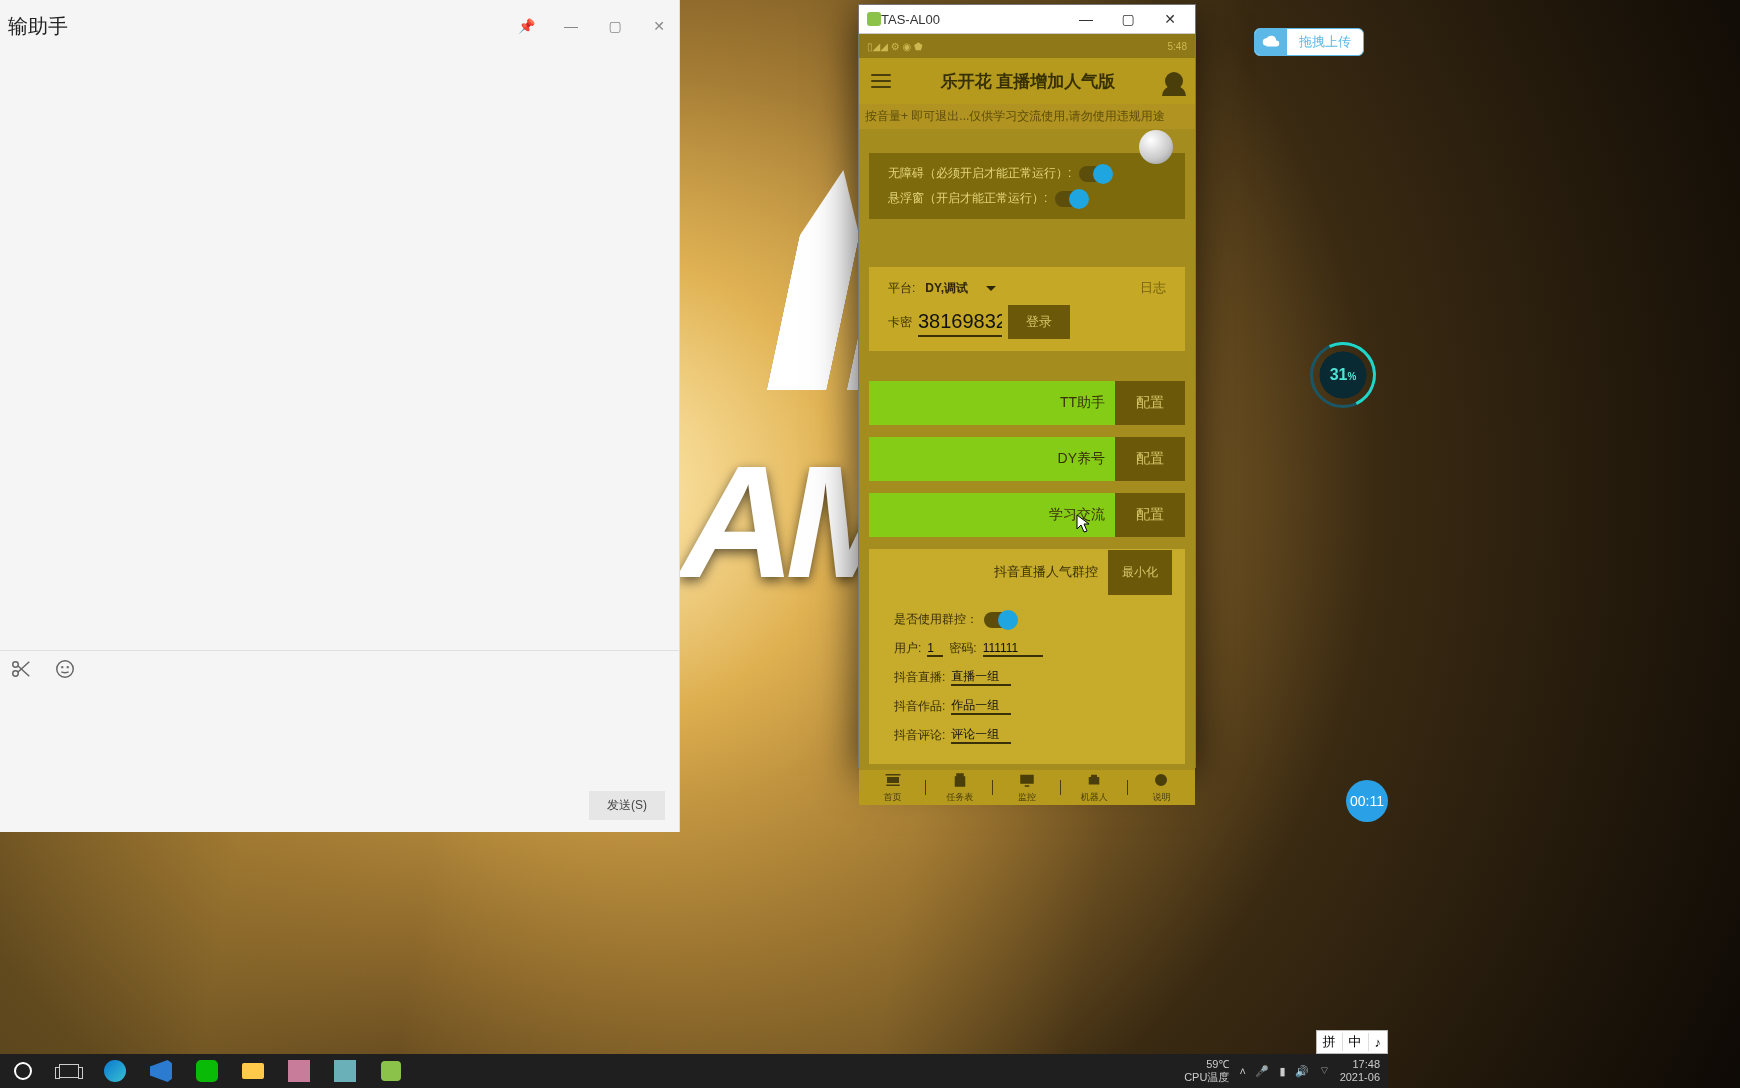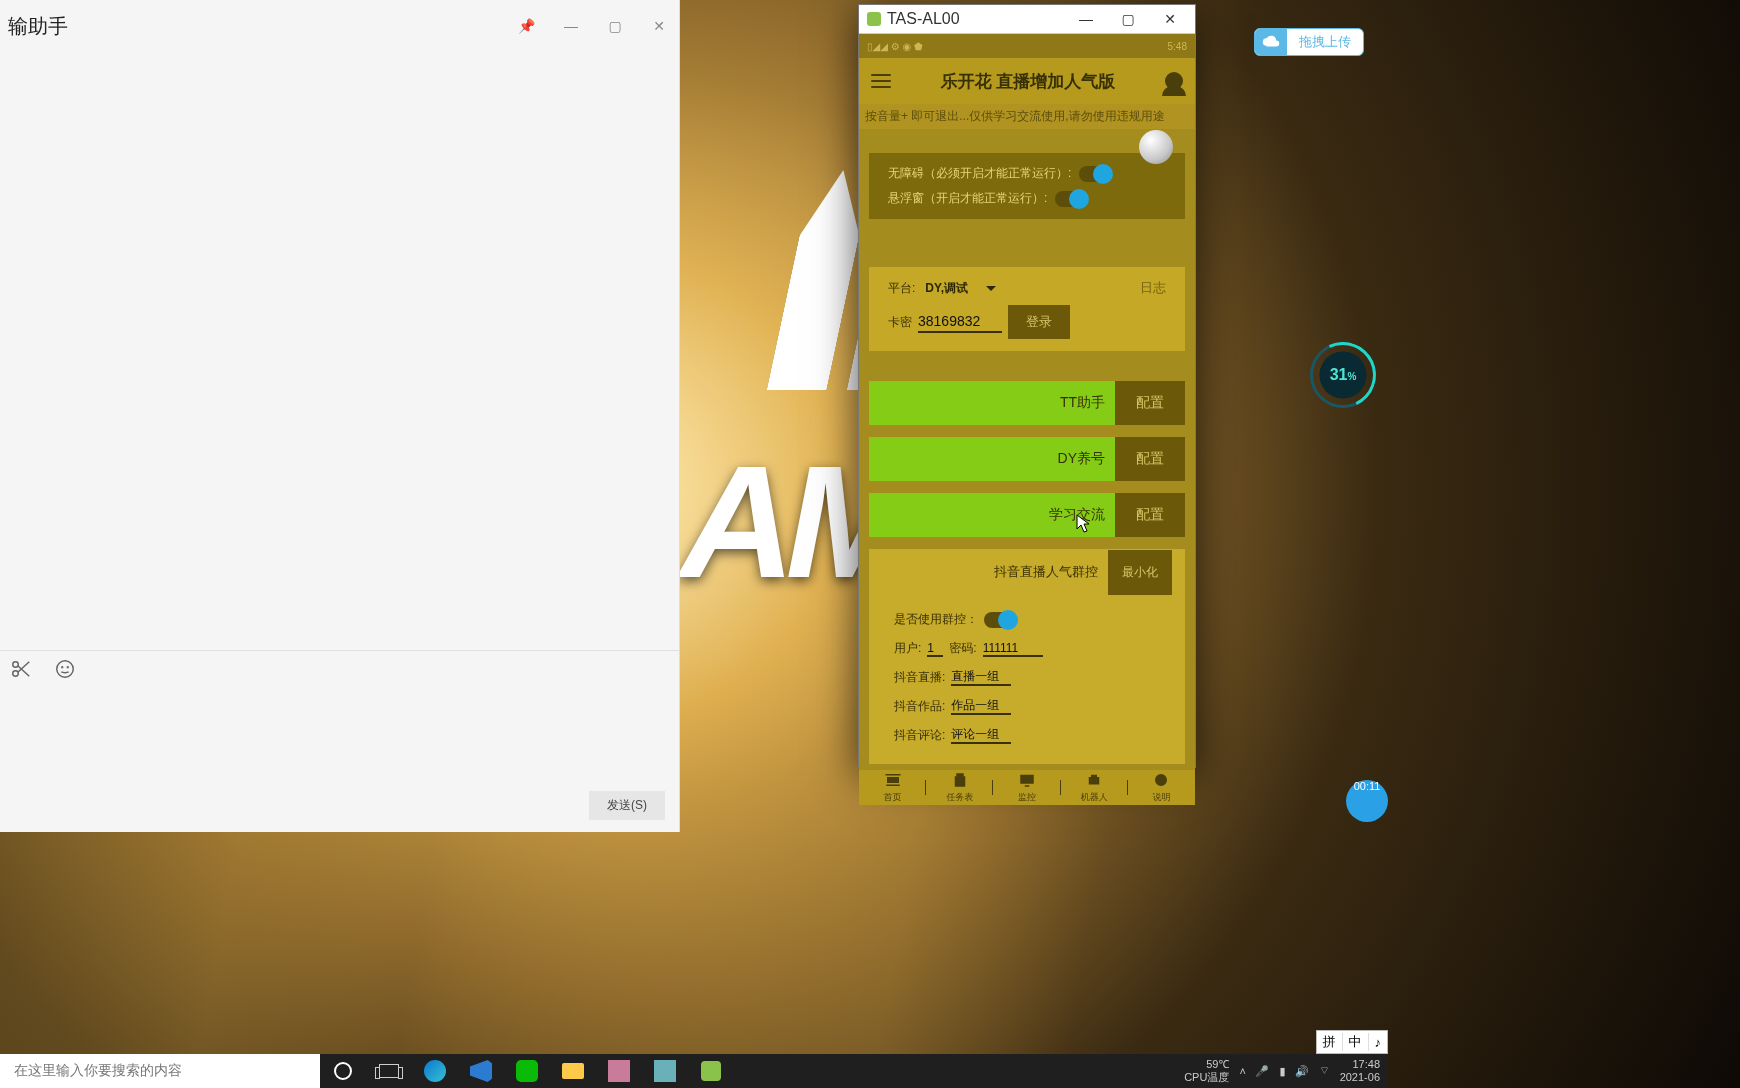--- a/index.html
+++ b/index.html
@@ -56,21 +56,21 @@
   .emu-window {
     position: absolute; left: 858px; top: 4px; width: 338px; height: 764px;
     background: #fff; border: 1px solid #777;
     box-shadow: 0 8px 40px rgba(0,0,0,.7);
     display:flex; flex-direction:column;
   }
   .emu-titlebar {
     height: 30px; display:flex; align-items:center; justify-content:space-between;
     padding: 0 4px 0 8px; background:#fff; border-bottom:1px solid #ccc;
   }
-  .emu-title { display:flex; align-items:center; gap:6px; font-size:16px; color:#333;}
+  .emu-title { display:flex; align-items:center; font-size:13px; color:#333;}
   .emu-title .android { width:14px; height:14px; background:#8bc34a; border-radius:3px;}
   .emu-winbtns { display:flex; }
   .emu-winbtns span { width:42px; height:28px; display:flex;align-items:center;justify-content:center; font-size:14px; color:#333;}
   .emu-screen { flex:1; background:#a58c1f; position:relative; display:flex; flex-direction:column;}
   .statusbar { height:24px; background:#8e7818; display:flex; align-items:center; justify-content:space-between; padding:0 8px; font-size:10px; color:#ccb84f;}
   .app-header { height:46px; background:#b69a1e; display:flex; align-items:center; justify-content:space-between; padding:0 12px;}
   .burger { width:20px; height:14px; display:flex; flex-direction:column; justify-content:space-between;}
   .burger span{height:2px;background:#4a3e0b;border-radius:1px;}
   .app-title { font-size:17px; font-weight:600; color:#363004;}
   .user-ico { width:18px;height:18px;border-radius:50%;background:#4a3e0b;position:relative;}
@@ -80,21 +80,21 @@
   .panel { margin:24px 10px; padding:8px 19px; background:#85710f; color:#e6d67a; font-size:12px;}
   .panel.olive{background:#7d6a0d;}
   .panel .row{display:flex;align-items:center;gap:8px;padding:4px 0;}
   .toggle{width:32px;height:16px;border-radius:10px;background:#5c4d0a;position:relative;}
   .toggle.on::after{content:"";position:absolute;right:-2px;top:-2px;width:20px;height:20px;border-radius:50%;background:#1fa6e0;}
   .panel.light{background:#c4a826;color:#3a3005;}
   .sel{display:inline-flex;align-items:center;gap:18px;color:#2d2603;font-weight:700;}
   .sel .arrow{border:5px solid transparent;border-top-color:#2d2603;transform:translateY(3px);}
   .logbtn{background:#6b5909;color:#d6c668;padding:8px 18px;font-size:13px;}
   .logbtn2{color:#7a640e;font-size:13px;}
-  .underline-input{border:none;border-bottom:2px solid #3a3005;background:transparent;color:#111;font-size:14px;width:84px;text-align:left;padding:2px 0;}
+  .underline-input{border:none;border-bottom:2px solid #3a3005;background:transparent;color:#111;font-size:20px;width:84px;text-align:left;padding:2px 0;}
   .cfg-row{display:flex;align-items:center;justify-content:space-between;background:#84cc16;margin:6px 10px;height:44px;padding:0 0 0 12px;font-size:14px;color:#3a3005;}
   .cfg-row .btn{background:#6b5909;color:#d6c668;width:70px;height:100%;display:flex;align-items:center;justify-content:center;}
   .section-big{margin:6px 10px;background:#c7ab2a;padding:10px 25px 14px;color:#3a3005;font-size:12px;position:relative;}
   .section-big .head{display:flex;justify-content:space-between;align-items:center;margin:-10px -12px 10px;padding:0;}
   .section-big .head .ttl{flex:1;text-align:right;padding:14px 10px;font-size:13px;color:#3a3005;}
   .section-big .head .min{background:#6b5909;color:#d6c668;padding:14px 14px;}
   .section-big .line{display:flex;align-items:center;gap:6px;padding:6px 0;}
   .uinput{border:none;border-bottom:2px solid #3a3005;background:transparent;font-size:12px;color:#111;width:60px;}
   .uinput.w1{width:16px;}
   .navbar{height:35px;background:#b69a1e;margin-top:auto;display:flex;}
@@ -109,21 +109,21 @@
 
   
   .cpu-widget{position:absolute; right:364px; top:342px; width:66px;height:66px;border-radius:50%;
     background:radial-gradient(circle,#0a2a33 55%, transparent 56%);
     border:3px solid #1a5766;display:flex;align-items:center;justify-content:center;}
   .cpu-widget::before{content:"";position:absolute;inset:-3px;border-radius:50%;border:3px solid transparent;border-top-color:#1fd6c8;border-right-color:#1fd6c8;transform:rotate(20deg);}
   .cpu-val{color:#4de6d6;font-size:16px;font-weight:600;}
   .cpu-val small{font-size:10px;}
 
   
-  .rec-bubble{position:absolute;right:352px;top:780px;width:42px;height:42px;border-radius:50%;background:#2aa0e6;color:#fff;display:flex;align-items:flex-start;justify-content:center;font-size:11px;}
+  .rec-bubble{position:absolute;right:352px;top:780px;width:42px;height:42px;border-radius:50%;background:#2aa0e6;color:#fff;display:flex;align-items:center;justify-content:center;font-size:14px;}
 
   
   .ime-bar{position:absolute;right:352px;bottom:34px;height:24px;background:#fff;border:1px solid #bbb;display:flex;align-items:center;font-size:13px;}
   .ime-bar span{padding:0 6px;border-right:1px solid #ddd;}
   .ime-bar span:last-child{border:none;}
 
   
   .taskbar{position:absolute;left:0;right:352px;bottom:0;height:34px;background:#1f1f1f;display:flex;align-items:center;color:#ddd;}
   .search{flex:0 0 320px;height:100%;background:#fff;color:#777;display:flex;align-items:center;padding:0 14px;font-size:14px;}
   .tbtn{width:46px;height:100%;display:flex;align-items:center;justify-content:center;}
@@ -341,23 +341,20 @@
   <span>00:11</span>
 </div>
 
 <div class="ime-bar">
   <span>拼</span>
   <span>中</span>
   <span>♪</span>
 </div>
 
 <div class="taskbar">
-  <div class="search">
-    <span>在这里输入你要搜索的内容</span>
-  </div>
   <div class="tbtn">
       <span class="cortana"></span>
     </div>
   <div class="tbtn">
       <span class="taskview"></span>
     </div>
   <div class="tbtn app">
       <span class="edge"></span>
     </div>
   <div class="tbtn app">

